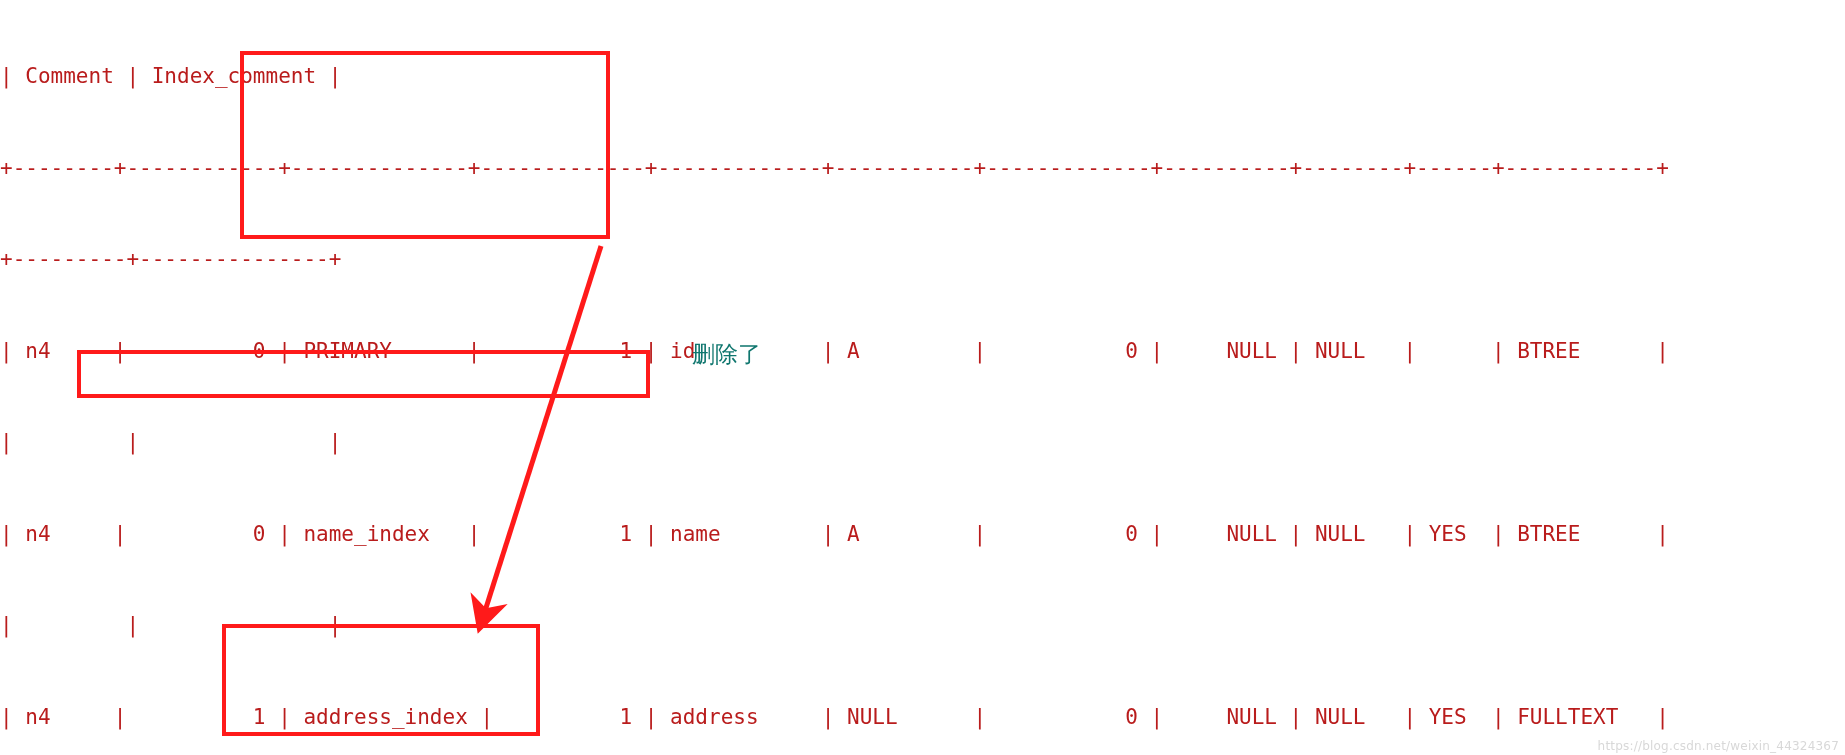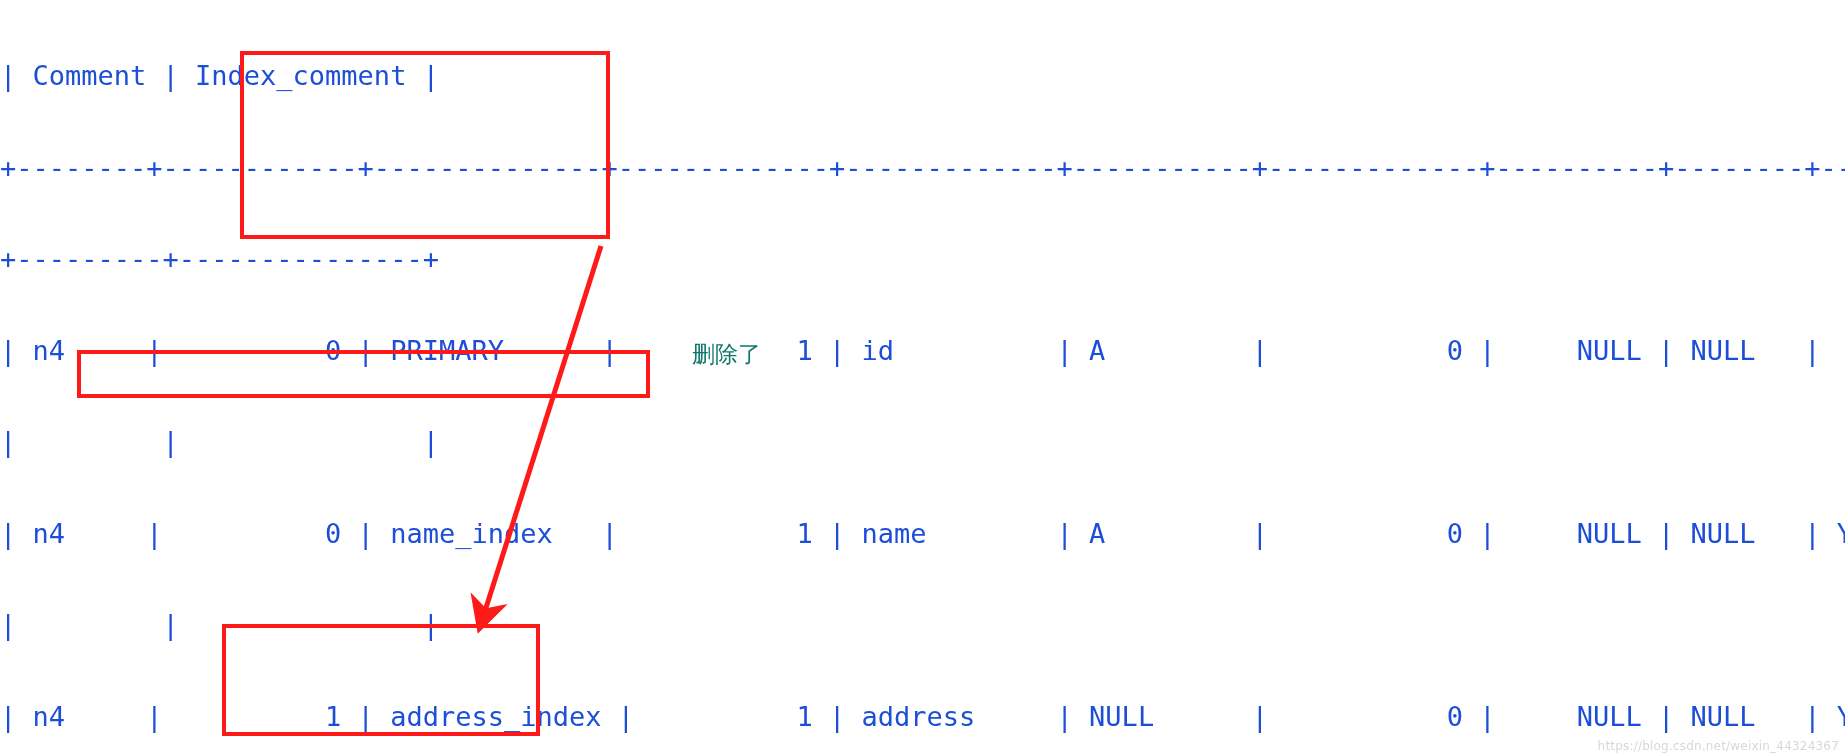--- a/index.html
+++ b/index.html
@@ -16,23 +16,23 @@
   }
 
   
   #terminal {
     position: absolute;
     left: 0;
     top: 0;
     width: 1845px;
     height: 755px;
     font-family: "DejaVu Sans Mono", "Liberation Mono", monospace;
-    font-size: 27px;
+    font-size: 21px;
     line-height: 30.5px;
-    color: #1d4ed8;
+    color: #b91c1c;
     white-space: pre;
     letter-spacing: 0px;
     z-index: 2;
   }
   .tline {
     height: 30.5px;
     white-space: pre;
     overflow: visible;
   }
 

